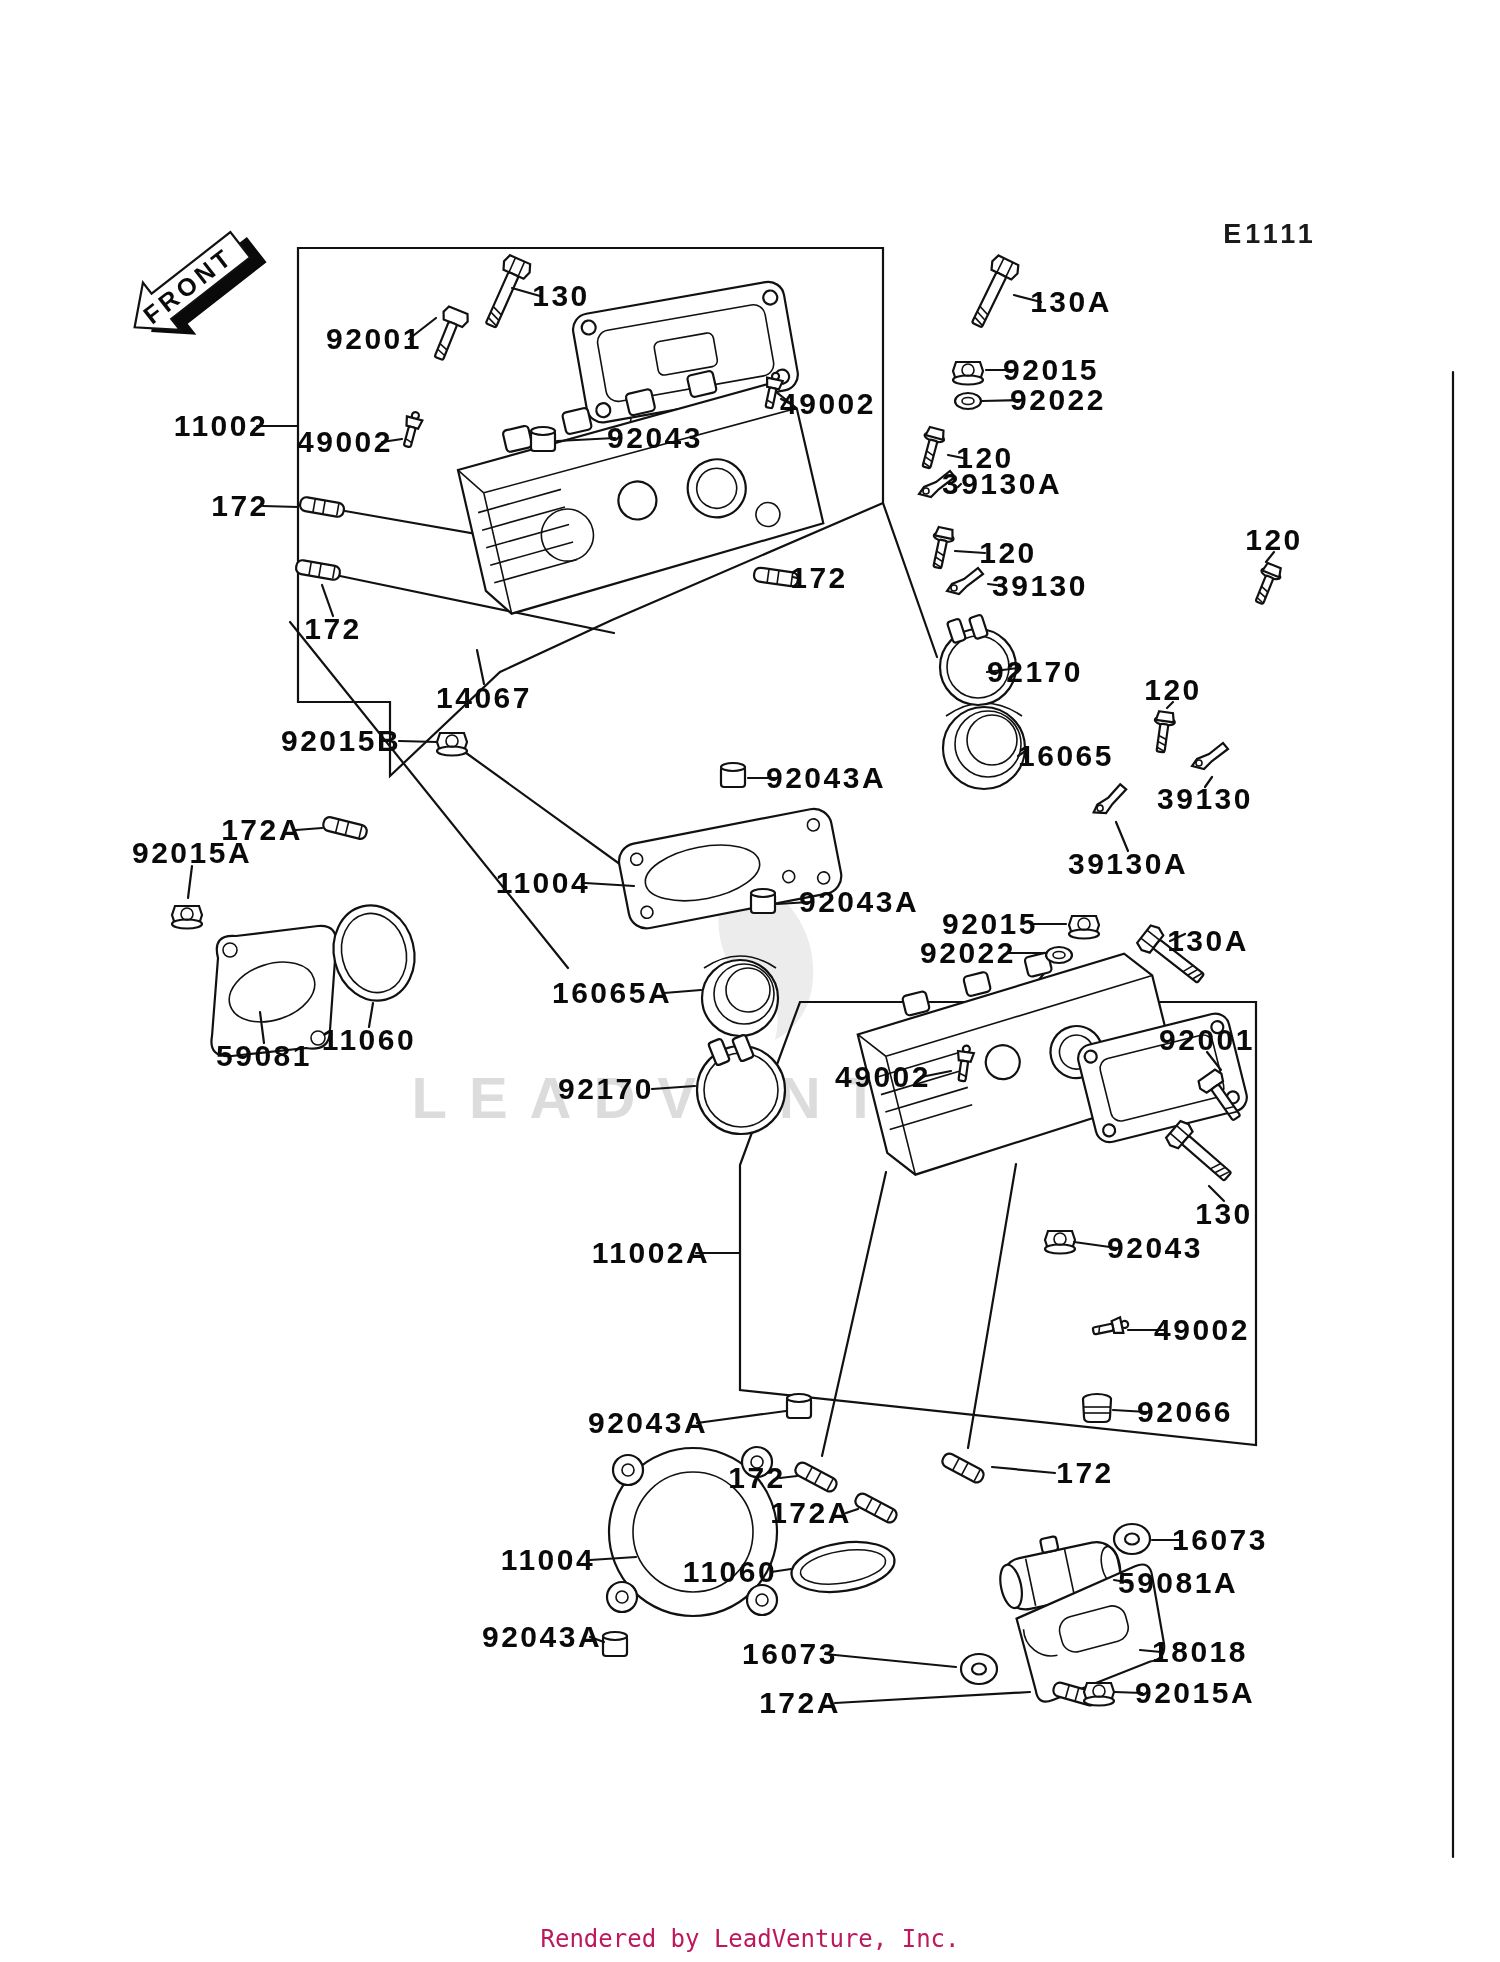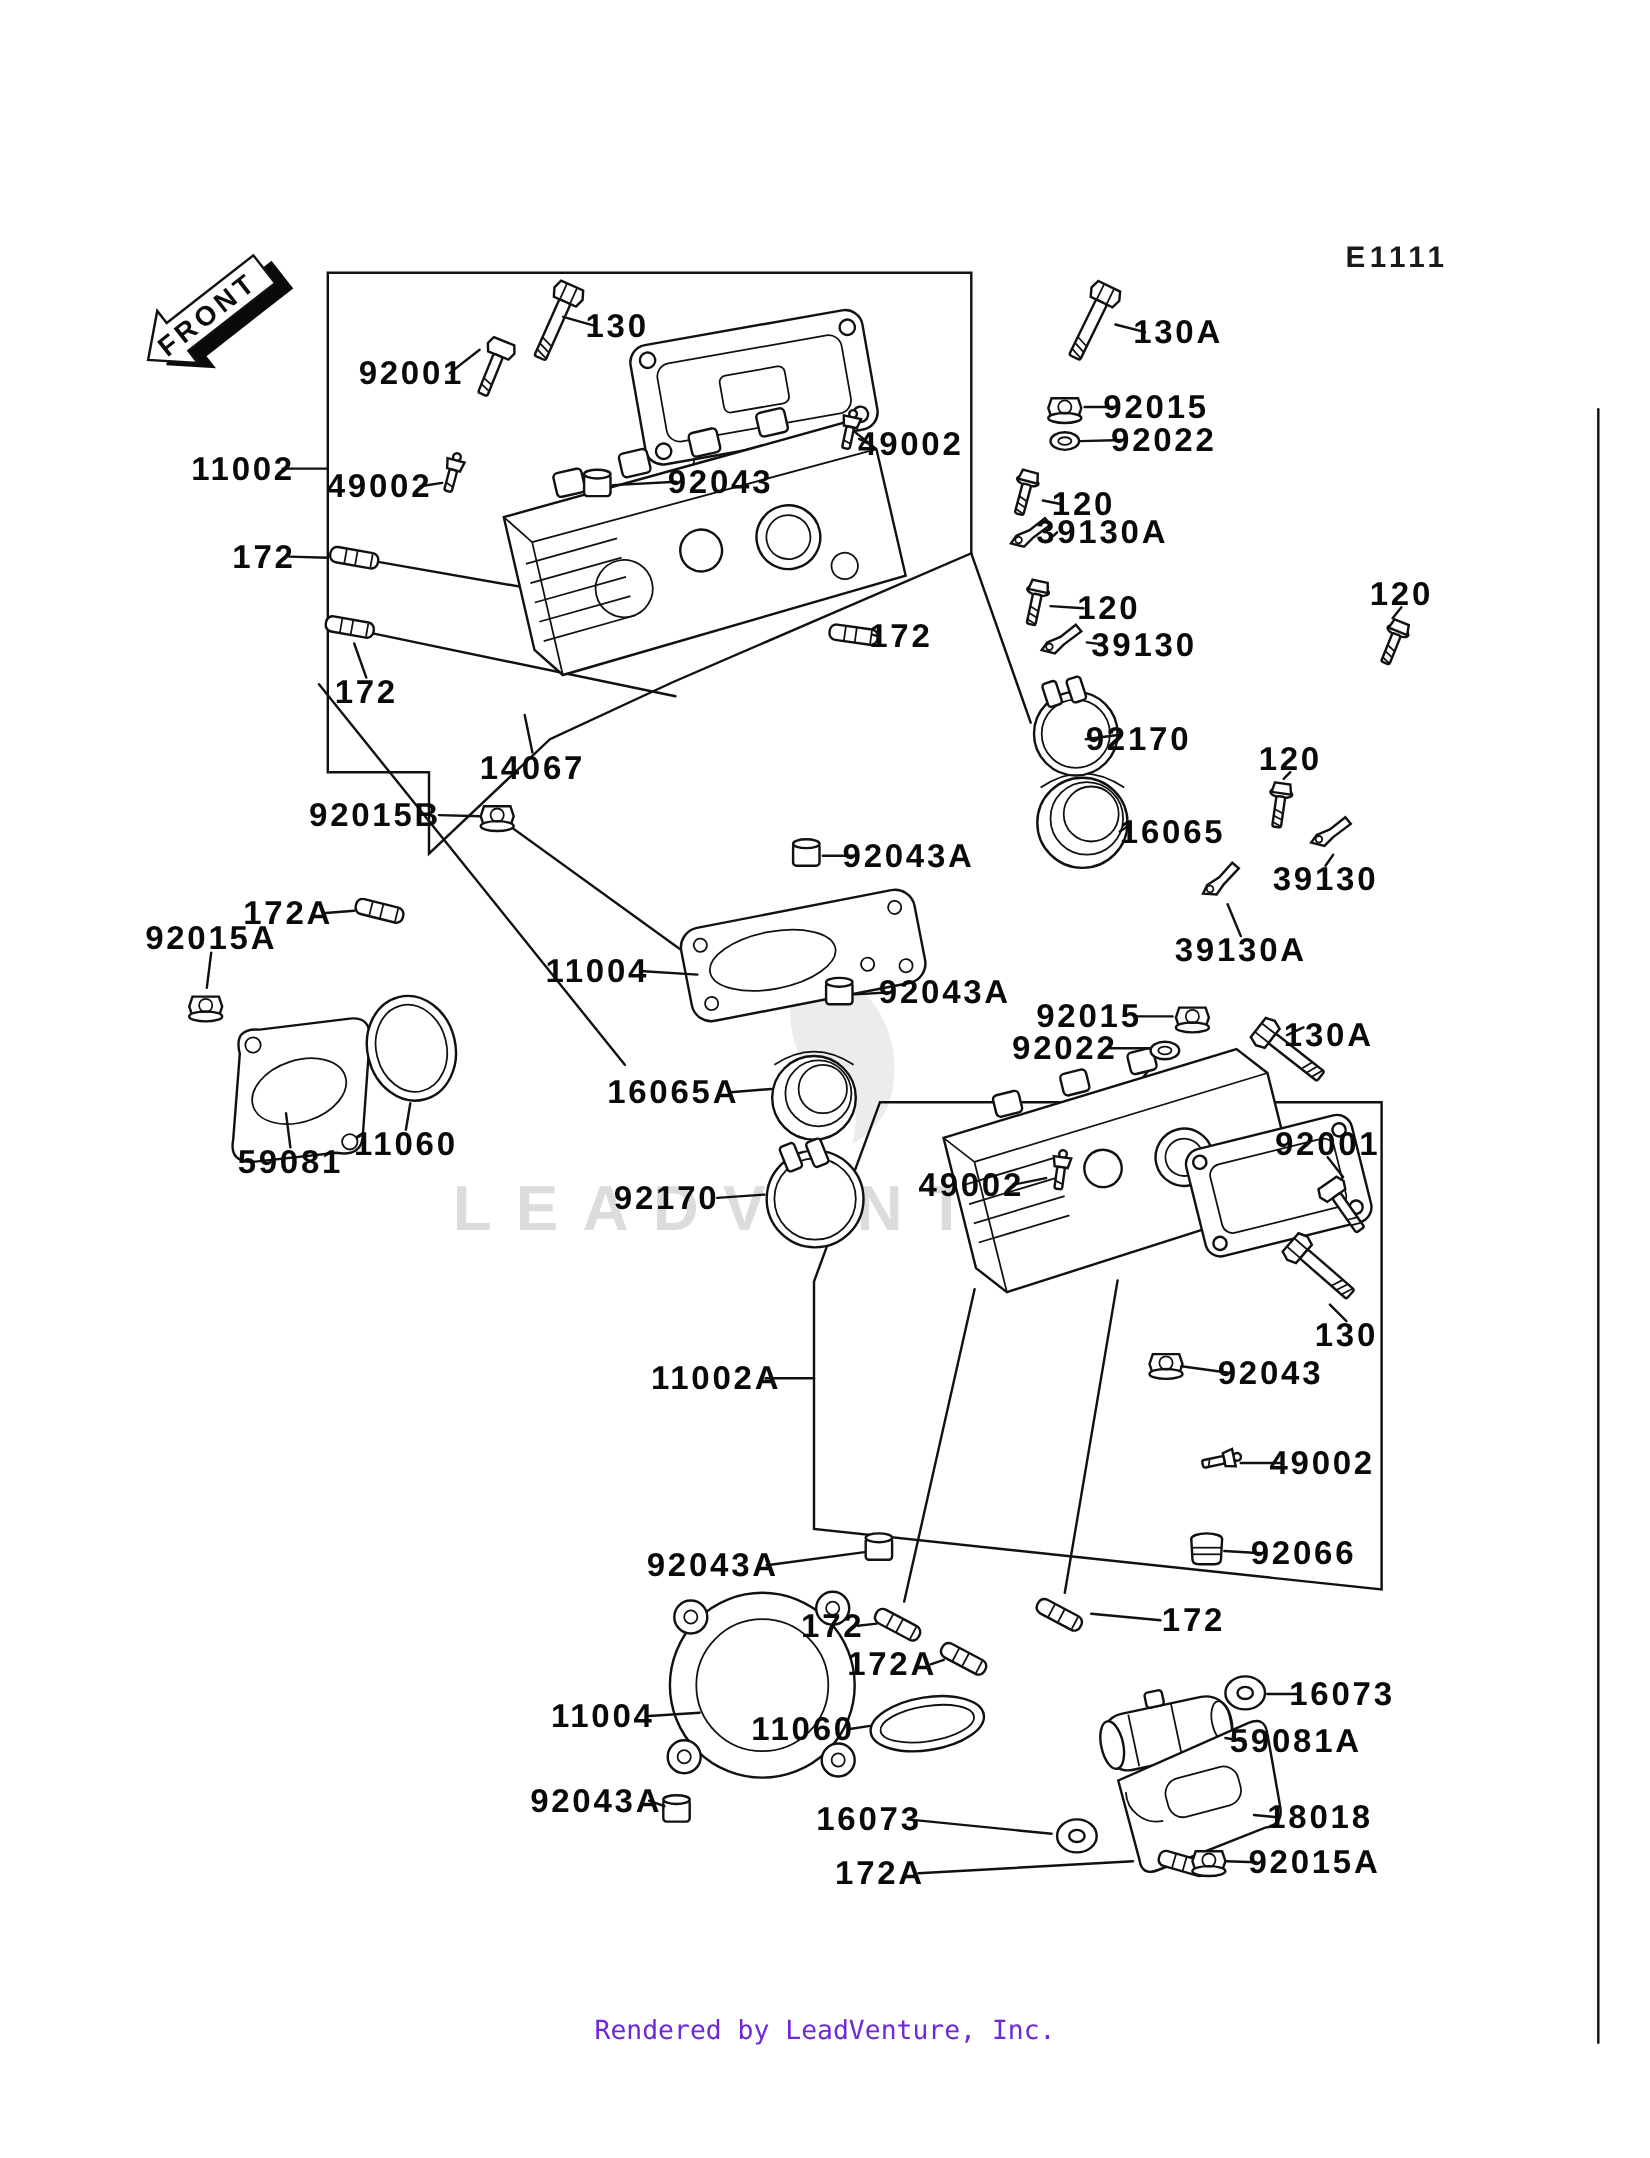--- a/index.html
+++ b/index.html
@@ -6,22 +6,22 @@
   body{width:1500px;height:1962px;position:relative;font-family:"Liberation Sans",sans-serif;}
   #stage{position:absolute;left:0;top:0;width:1500px;height:1962px;}
   svg{display:block}
   svg .ln{stroke:#111;stroke-width:2.2;fill:none;stroke-linecap:round;}
   svg .thin{stroke:#111;stroke-width:1.6;fill:none;}
   svg .f{fill:#fff;stroke:#111;stroke-width:2.2;}
   svg text.callout{font:700 30px "Liberation Sans",sans-serif;letter-spacing:2.5px;fill:#0a0a0a;stroke:none;}
   svg text.code{font:600 27px "Liberation Sans",sans-serif;letter-spacing:4px;fill:#1a1a1a;stroke:none;}
   svg text.front{font:700 25px "Liberation Sans",sans-serif;letter-spacing:4px;fill:#0a0a0a;stroke:none;}
   svg text.wm{font:700 58px "Liberation Sans",sans-serif;letter-spacing:22px;fill:#dcdcdc;stroke:none;}
-  .footer{position:absolute;left:0;top:1832px;width:100%;text-align:center;
-          font:400 24px "DejaVu Sans Mono",monospace;color:#6d28d9;}
+  .footer{position:absolute;left:0;top:1925px;width:100%;text-align:center;
+          font:400 24px "DejaVu Sans Mono",monospace;color:#be185d;}
 </style>
 </head>
 <body>
 
 <div id="stage">
 <svg id="dsvg" viewBox="0 0 1500 1962" width="1500" height="1962">
   <defs>
     <g id="sym-bolt-long">
       <path class="f" d="M-11,-42 L11,-42 L14,-34 L11,-26 L-11,-26 L-14,-34 Z"></path>
       <line class="thin" x1="-5" y1="-42" x2="-5" y2="-26"></line>

